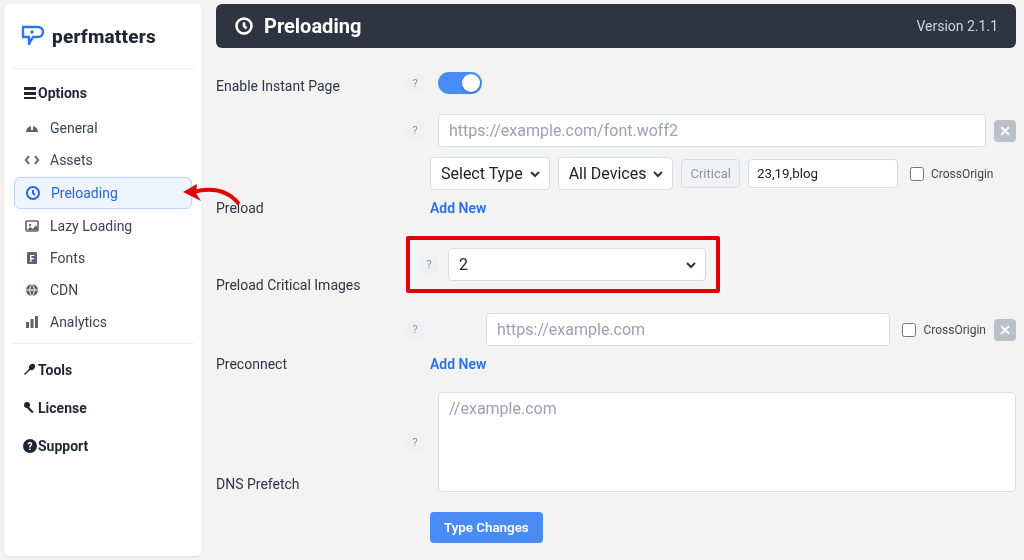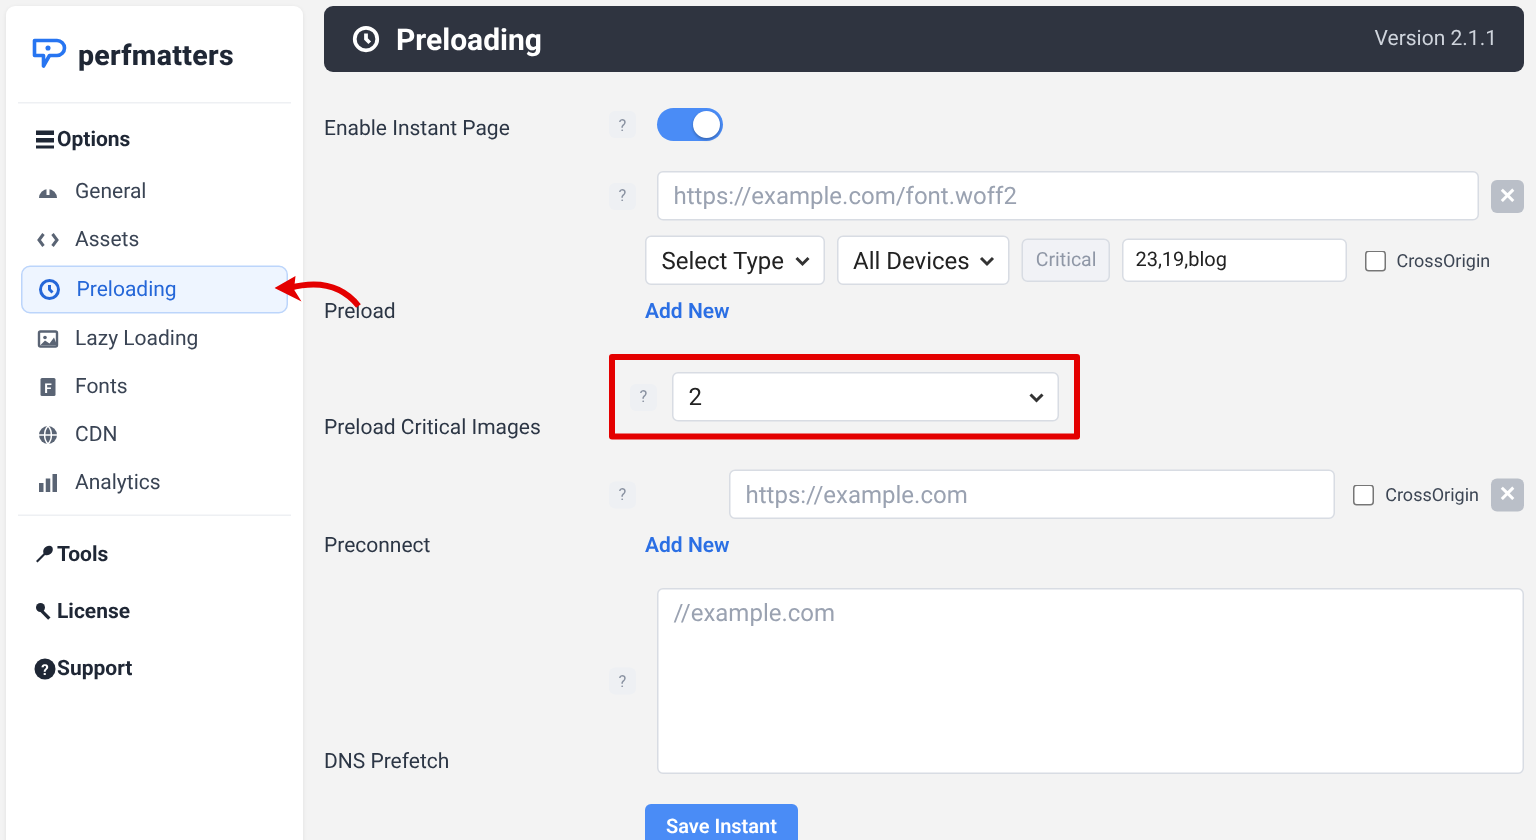--- a/index.html
+++ b/index.html
@@ -51,21 +51,21 @@
 .help{width:18px;height:18px;border-radius:4px;background:#eef0f3;color:#8a92a1;font-size:11px;display:flex;align-items:center;justify-content:center;margin-right:6px;flex:none}
 
 
 .toggle{width:44px;height:22px;border-radius:22px;background:var(--blue);position:relative}
 .toggle .knob{position:absolute;top:2px;right:2px;width:18px;height:18px;background:#fff;border-radius:50%;box-shadow:0 1px 2px rgba(0,0,0,.3)}
 
 
 .input,.select,.textarea{border:1px solid var(--border);border-radius:4px;background:#fff;padding:6px 10px;font-size:16px;color:#222}
 .input::placeholder,.textarea::placeholder{color:#9aa2b1}
 .input-wide{flex:1}
-.textarea{flex:1;height:124px;resize:none}
+.textarea{flex:1;height:100px;resize:none}
 .select{display:flex;align-items:center;gap:6px;cursor:pointer;padding-right:8px}
 .chev{width:12px;height:12px;display:inline-block}
 .loc{border:1px solid var(--border);background:#f1f2f6;color:#8f97a6;border-radius:4px;padding:6px 8px;font-size:13px}
 .loc-input{border:1px solid var(--border);border-radius:4px;padding:6px 8px;color:#222;width:150px}
 .cross{display:flex;align-items:center;gap:4px;font-size:12px;color:#3d4654}
 .cross input{width:14px;height:14px}
 .xbtn{width:22px;height:22px;border-radius:4px;background:#babfc8;display:flex;align-items:center;justify-content:center;color:#fff;font-weight:700;cursor:pointer}
 .bluelink{color:#2b6fe4;font-weight:600;cursor:pointer}
 
 
@@ -288,21 +288,21 @@
           <span class="help">?</span>
           <textarea class="textarea" placeholder="//example.com" style=""></textarea>
         </div>
           </div>
       </div>
 
       <div class="row">
         <div class="lbl"></div>
         <div class="ctrl">
             <div class="ctrl-line" style="padding-left:24px">
-          <button class="save">Save Instant</button>
+          <button class="save">Type Changes</button>
         </div>
           </div>
       </div>
 
     </div>
   </main>
 
 </div>
 
 </body></html>

